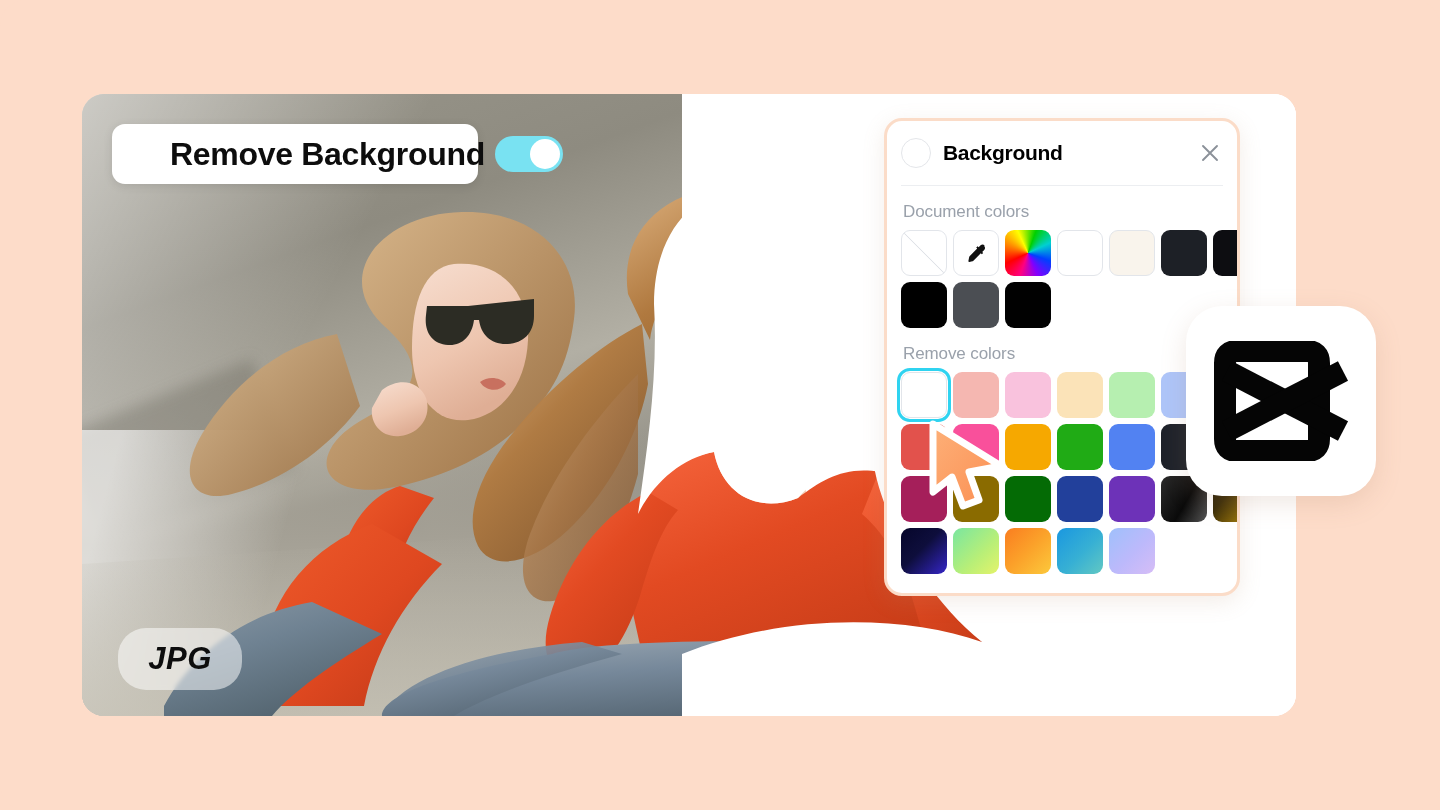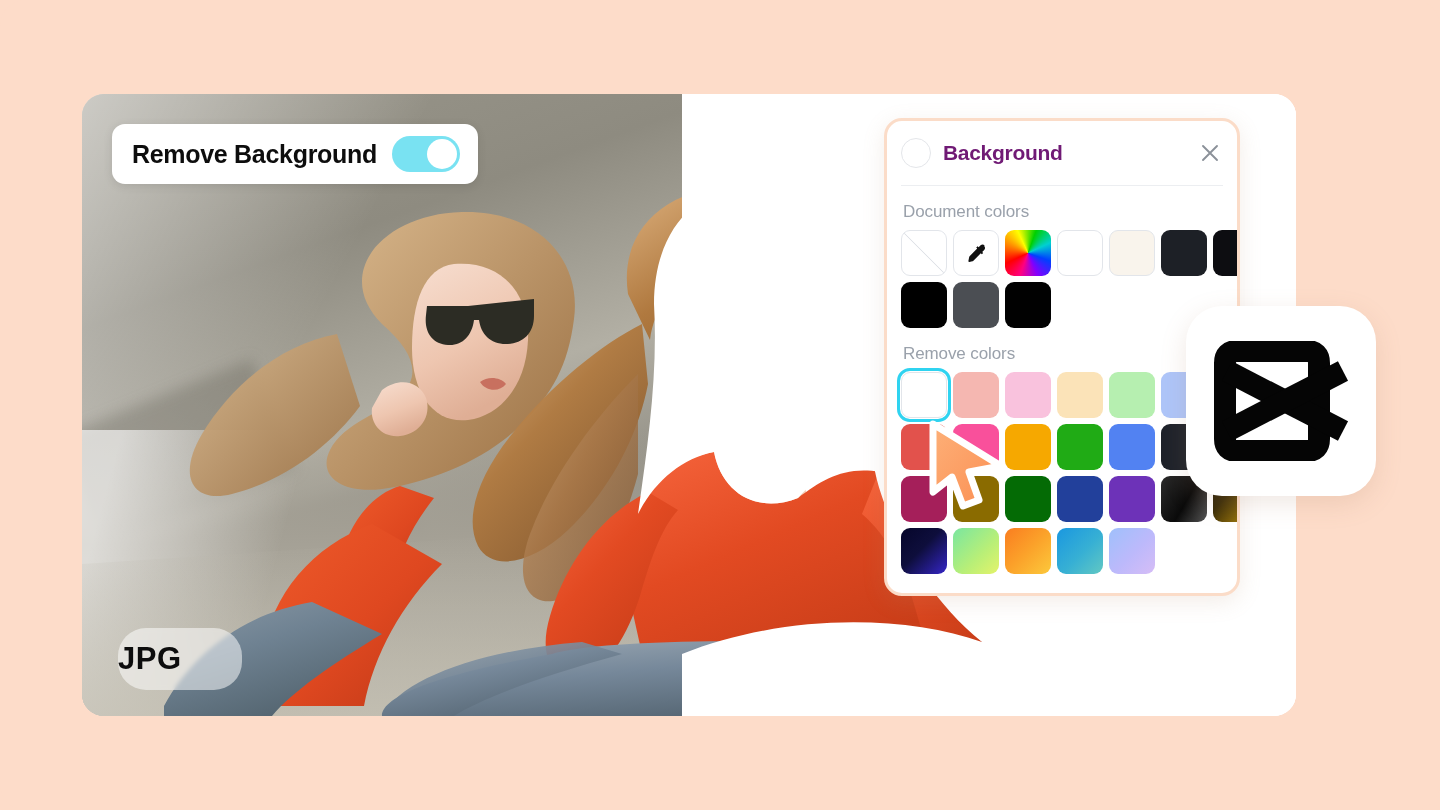--- a/index.html
+++ b/index.html
@@ -62,44 +62,46 @@
     left: 112px; top: 124px;
     width: 366px; height: 60px;
     background: #ffffff;
     border-radius: 13px;
     display: flex; align-items: center;
     padding: 0 18px 0 20px;
     gap: 10px;
     box-shadow: 0 2px 10px rgba(0,0,0,.10);
   }
   #remove-bg-label {
-    font-size: 25px; font-weight: 700; color: #0d0d0d;
+    font-size: 32px; font-weight: 700; color: #0d0d0d;
     letter-spacing: -0.3px; white-space: nowrap;
     flex: 1;
+    margin-left: 38px;
   }
   #remove-bg-toggle {
     width: 68px; height: 36px; border-radius: 18px;
     background: #79e2f2;
     position: relative; flex: none;
   }
   #remove-bg-knob {
     position: absolute; right: 3px; top: 3px;
     width: 30px; height: 30px; border-radius: 50%;
     background: #fff;
   }
 
   
   #jpg-badge {
     position: absolute;
     left: 118px; top: 628px;
     width: 124px; height: 62px;
     border-radius: 28px;
     background: rgba(255,255,255,.52);
-    display: flex; align-items: center; 
+    display: flex; align-items: center; justify-content: center;
     backdrop-filter: blur(2px);
+    font-style: italic;
   }
   #jpg-badge-label {
     font-size: 31px; font-weight: 700; color: #0d0d0d; letter-spacing: .5px;
   }
 
   
   #bg-panel {
     position: absolute;
     left: 884px; top: 118px;
     width: 356px; height: 478px;
@@ -112,21 +114,21 @@
   #bg-panel-header {
     height: 64px;
     display: flex; align-items: center;
     padding: 0 16px 0 14px; gap: 12px;
   }
   #bg-swatch-circle {
     width: 30px; height: 30px; border-radius: 50%;
     background: #fff; border: 1.5px solid #e4e6ea; flex: none;
   }
   #bg-panel-title {
-    font-size: 21px; font-weight: 700; color: #701a75;
+    font-size: 21px; font-weight: 700; color: #000000;
     letter-spacing: -0.3px; flex: 1;
   }
   #bg-close-icon { width: 22px; height: 22px; flex: none; cursor: pointer; }
   #bg-panel-divider {
     height: 1px; background: #eceef1; margin: 0 14px;
   }
   .section-label {
     font-size: 17px; color: #9aa1ab; letter-spacing: -0.1px;
     padding: 16px 11px 8px 16px;
   }

